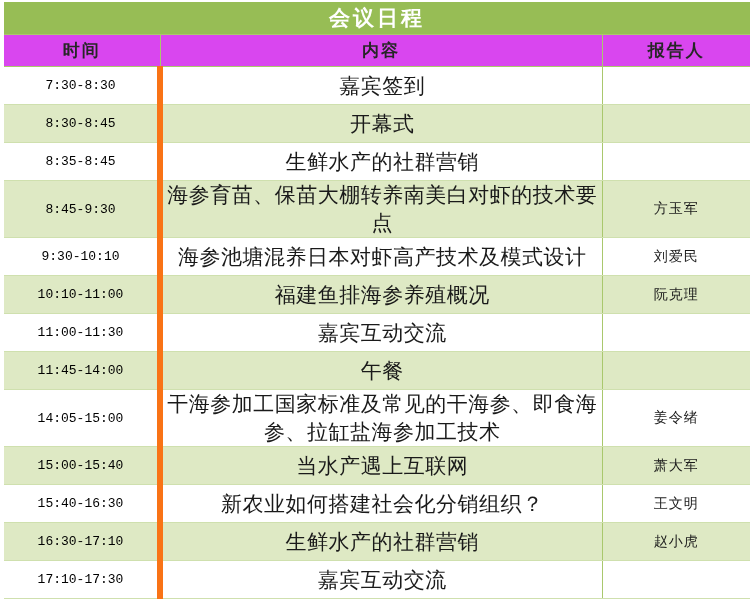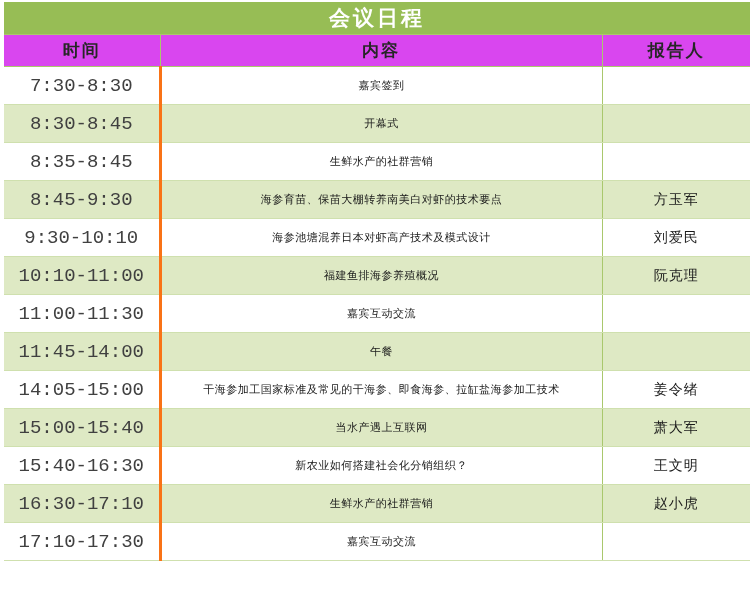--- a/index.html
+++ b/index.html
@@ -69,30 +69,30 @@
     text-align: center;
     vertical-align: middle;
     border-bottom: 1px solid #cfe0ae;
     background: #ffffff;
   }
   .data-row.striped td {
     background: #dee9c4;
     border-bottom: 1px solid #cfe0ae;
   }
   .data-row td.col-time {
-    border-right: 3px solid #f97316;
+    border-right: 6px solid #f97316;
     font-family: "Liberation Mono", "DejaVu Sans Mono", monospace;
-    font-size: 19px;
+    font-size: 13px;
     letter-spacing: 0px;
-    color: #404040;
+    color: #000000;
   }
   .data-row td.col-content {
     border-right: 1px solid #a9c86d;
     font-family: "Liberation Serif", "DejaVu Serif", serif;
-    font-size: 11px;
+    font-size: 21px;
     letter-spacing: 0.5px;
   }
   .data-row td.col-speaker {
     font-family: "Liberation Serif", "DejaVu Serif", serif;
     font-size: 14px;
     letter-spacing: 1px;
   }
   .data-row:last-child td {
     border-bottom: 1px solid #cfe0ae;
   }

